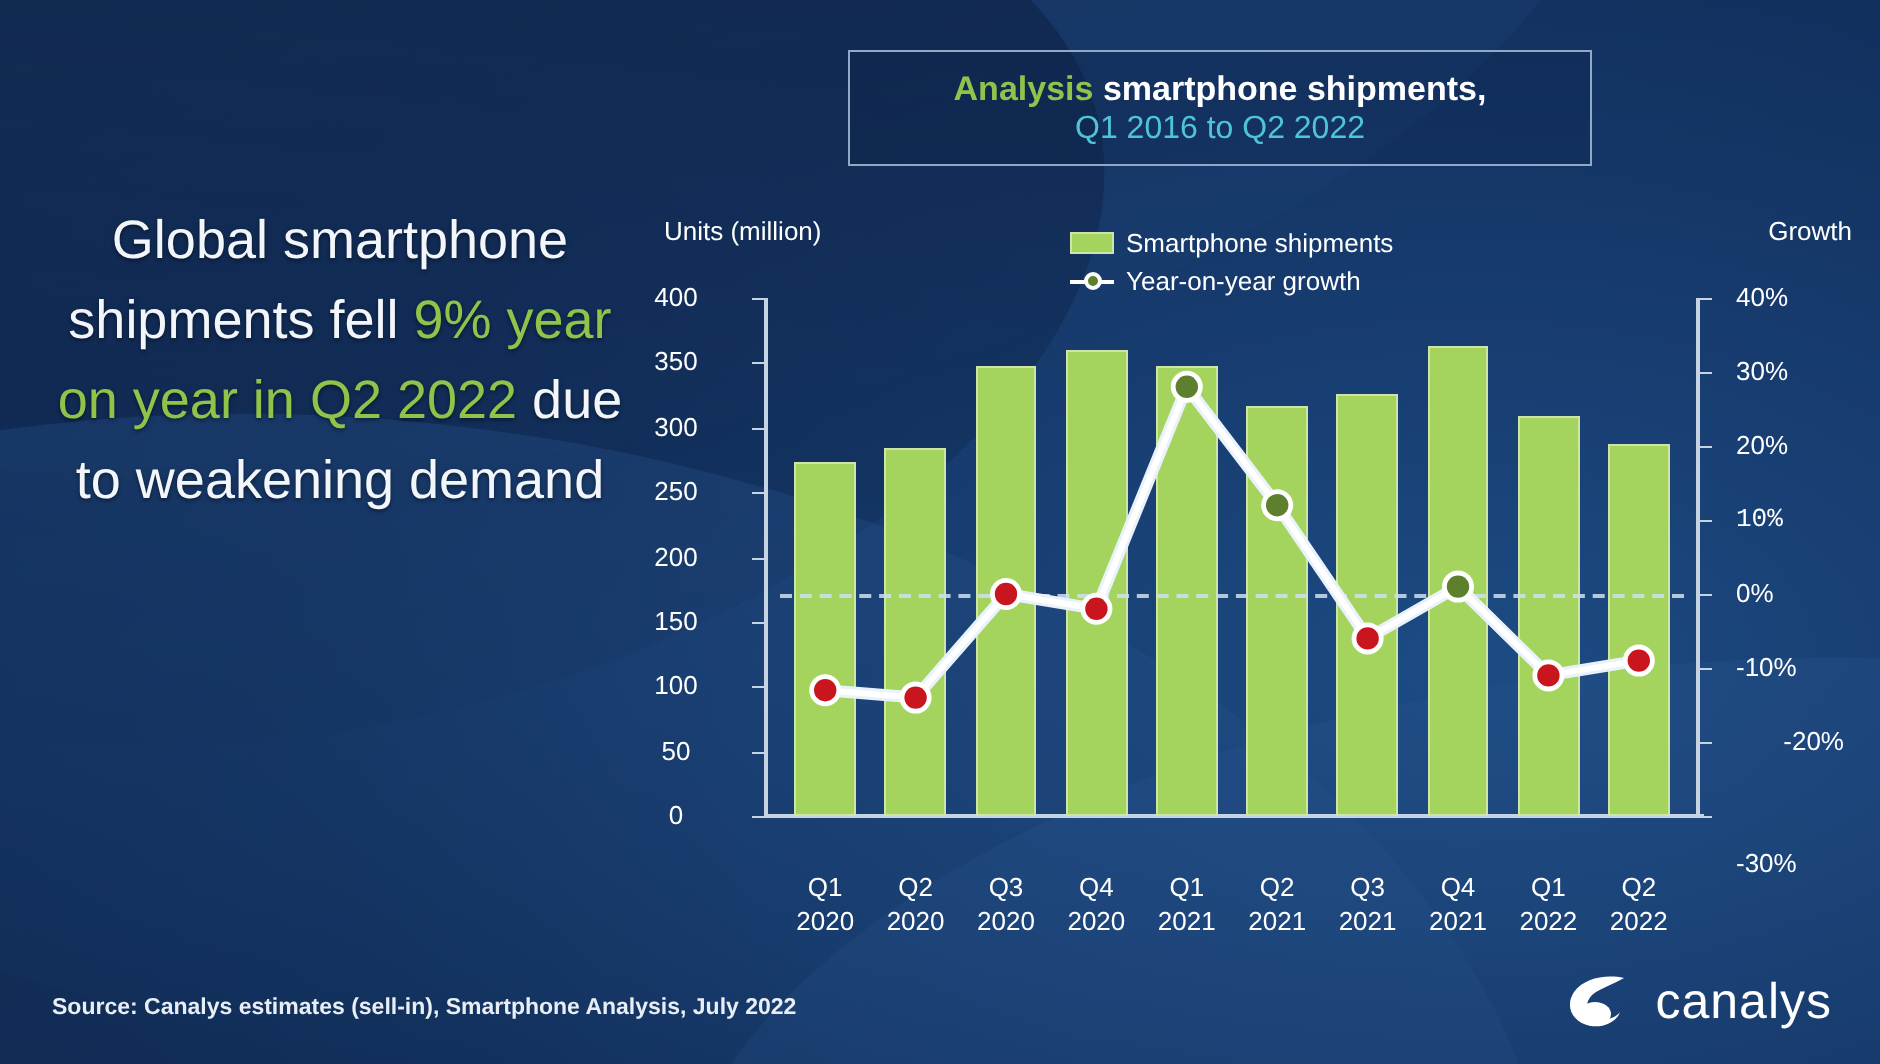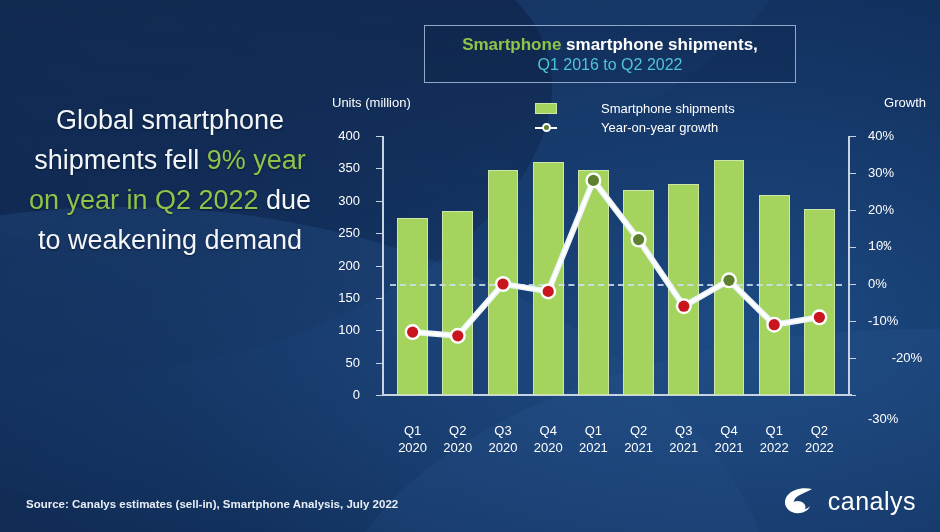--- a/index.html
+++ b/index.html
@@ -47,50 +47,50 @@
   
   #headline{
     position:absolute;left:20px;top:100px;width:300px;
     text-align:center;color:#f2f6fa;
     font-size:27px;line-height:40px;font-weight:400;
     text-shadow:0 1px 2px rgba(0,0,0,.45);
   }
   #headline .hl{color:#8fc34a;}
 
   
-  #chart{position:absolute;left:330px;top:95px;width:600px;height:360px;}
+  #chart{position:absolute;left:330px;top:108px;width:600px;height:360px;}
   #units-label{position:absolute;left:2px;top:0px;font-size:13px;color:#ffffff;white-space:nowrap;}
   #growth-label{position:absolute;right:4px;top:0px;font-size:13px;color:#ffffff;white-space:nowrap;}
 
   #plot{position:absolute;left:60px;top:41px;width:452px;height:259px;}
   .axis-line{position:absolute;background:#c6d3e2;}
   #y-left-axis{left:-8px;top:0;width:2px;height:259px;}
   #y-right-axis{right:-8px;top:0;width:2px;height:259px;}
   #x-axis{left:-8px;bottom:-1px;width:470px;height:2px;}
 
   .tick{position:absolute;width:6px;height:1px;background:#c6d3e2;}
   .ytl-lab{position:absolute;right:482px;font-size:13px;color:#ffffff;
-           text-align:right;width:44px;transform:translateY(-8px);white-space:nowrap;}
+           text-align:center;width:44px;transform:translateY(-8px);white-space:nowrap;}
   .ytr-lab{position:absolute;left:478px;font-size:13px;color:#ffffff;
            text-align:left;width:54px;transform:translateY(-8px);white-space:nowrap;}
 
   .bar{position:absolute;bottom:0;background:#a4d45e;border:1px solid #cde6a6;
        box-sizing:border-box;}
   #zero-line{position:absolute;left:0;width:452px;height:0;
              border-top:2px dashed #cfe0ee;opacity:.85;}
 
   #line-svg{position:absolute;left:0;top:0;width:452px;height:259px;overflow:visible;}
 
   .xcat{position:absolute;top:266px;text-align:center;font-size:13px;color:#ffffff;
         line-height:17px;margin-top:20px;}
   .xcat span{display:block;}
 
   
   #legend{position:absolute;left:205px;top:4px;}
-  .leg-row{display:flex;align-items:center;height:19px;gap:38px;}
+  .leg-row{display:flex;align-items:center;height:19px;}
   .leg-swatch{width:22px;height:11px;background:#a4d45e;border:1px solid #cde6a6;
               box-sizing:border-box;margin-right:6px;}
   .leg-line{position:relative;width:22px;height:11px;margin-right:6px;}
   .leg-line::before{content:"";position:absolute;left:0;top:5px;width:22px;height:2px;background:#ffffff;}
   .leg-dot{position:absolute;left:7px;top:1px;width:9px;height:9px;border-radius:50%;
            background:#5e7f2e;border:2px solid #ffffff;box-sizing:border-box;}
   .leg-text{font-size:13px;color:#ffffff;white-space:nowrap;}
 
   
   #source{position:absolute;left:26px;bottom:22px;font-size:11.5px;color:#e8eef5;
@@ -104,21 +104,21 @@
 <div id="stage">
 
   <div class="swoosh sw1"></div>
   <div class="swoosh sw2"></div>
   <div class="swoosh sw5"></div>
   <div class="swoosh sw3"></div>
   <div class="swoosh sw4"></div>
 
   <div id="title-box">
     <div id="title-l1">
-      <span class="t-green">Smartphone</span><span>&nbsp;</span><span class="t-white">smartphone shipments,</span>
+      <span class="t-green">Analysis</span><span>&nbsp;</span><span class="t-white">smartphone shipments,</span>
     </div>
     <div id="title-l2">Q1 2016 to Q2 2022</div>
   </div>
 
   <div id="headline">
     <span>Global smartphone shipments fell </span><span class="hl">9% year on year in Q2 2022</span><span> due to weakening demand</span>
   </div>
 
   <div id="chart">
 

